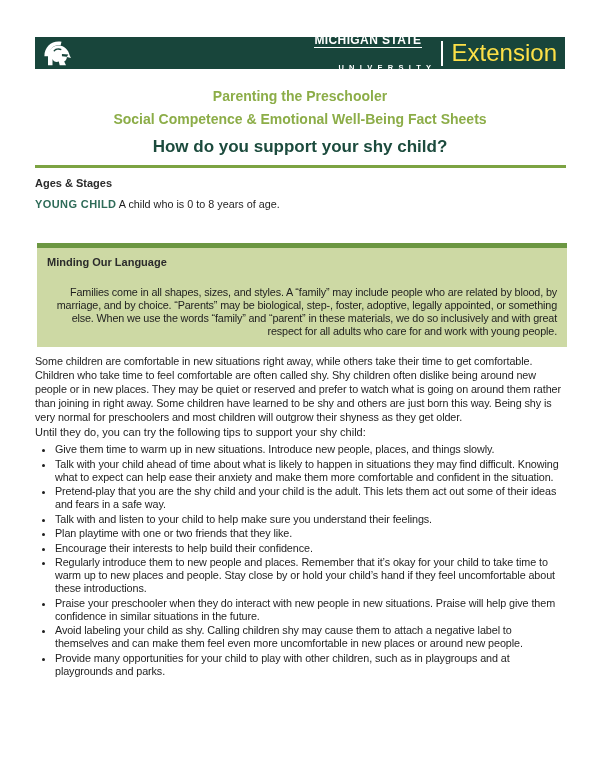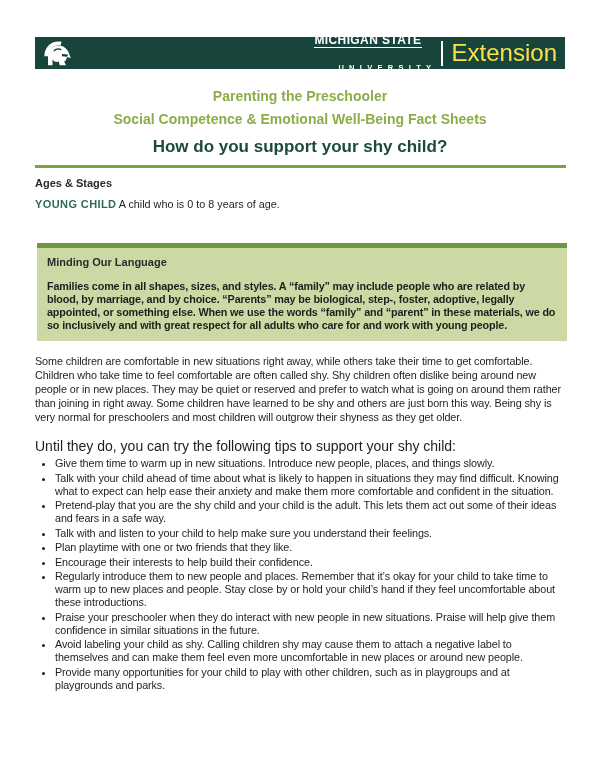--- a/index.html
+++ b/index.html
@@ -54,28 +54,28 @@
   .age-term { color:#2E6B58; font-weight:bold; font-size:11px; letter-spacing:0.4px; }
 
   
   .minding-box {
     position:absolute; left:37px; top:243px; width:530px;
     background:#CDD9A4; border-top:5px solid #6C9742;
     padding:8px 10px 9px 10px;
   }
   .minding-heading { font-size:11px; font-weight:bold; color:#2B2B2B; }
   .minding-body {
-    margin-top:12px; font-size:10.8px; font-weight:bold; color:#1E1E1E;
-    line-height:13px; letter-spacing:-0.15px;
+    margin-top:18px; font-size:10.8px; font-weight:normal; color:#1E1E1E;
+    line-height:13px; letter-spacing:-0.15px;text-align:right;
   }
 
   
   .main-content { position:absolute; left:35px; top:354px; width:530px; color:#1E1E1E; }
   .intro-paragraph { font-size:10.8px; line-height:14px; letter-spacing:-0.1px; }
-  .tips-lead { margin-top:15px; font-size:14px; line-height:14px; }
+  .tips-lead { margin-top:1px; font-size:11px; line-height:14px; }
   .tips-list { margin-top:4px; padding-left:20px; list-style:disc outside; }
   .tips-list li {
     font-size:10.8px; line-height:13px; margin-bottom:1.5px;
     letter-spacing:-0.1px;
   }
 </style>
 </head>
 <body>
 
 <div class="page">

